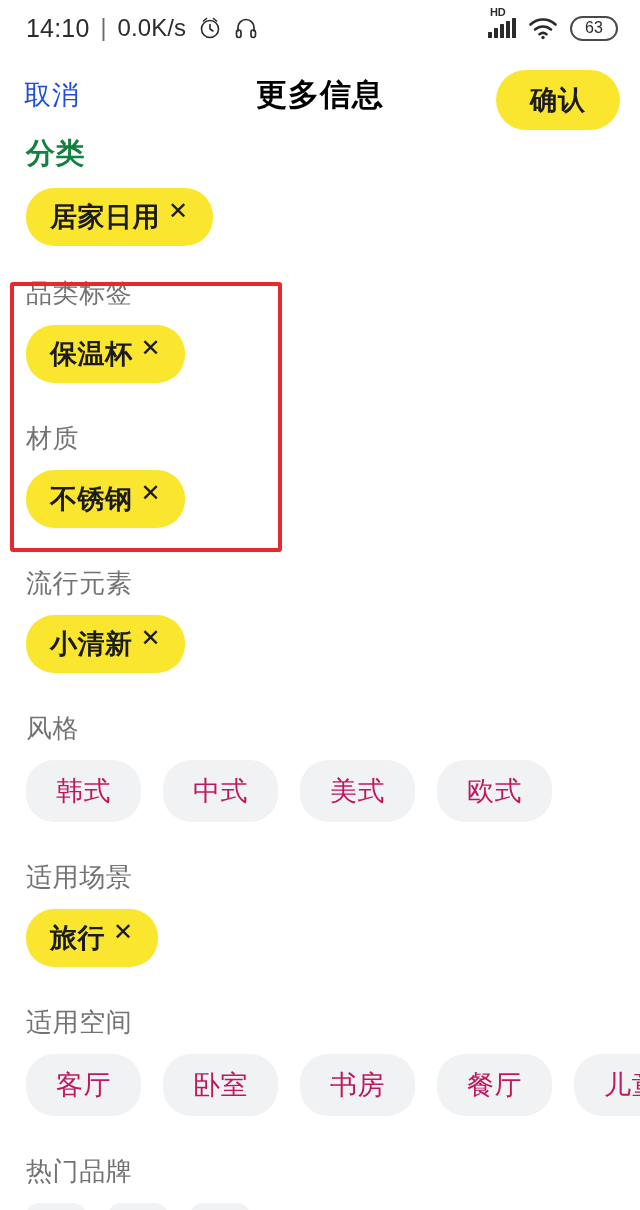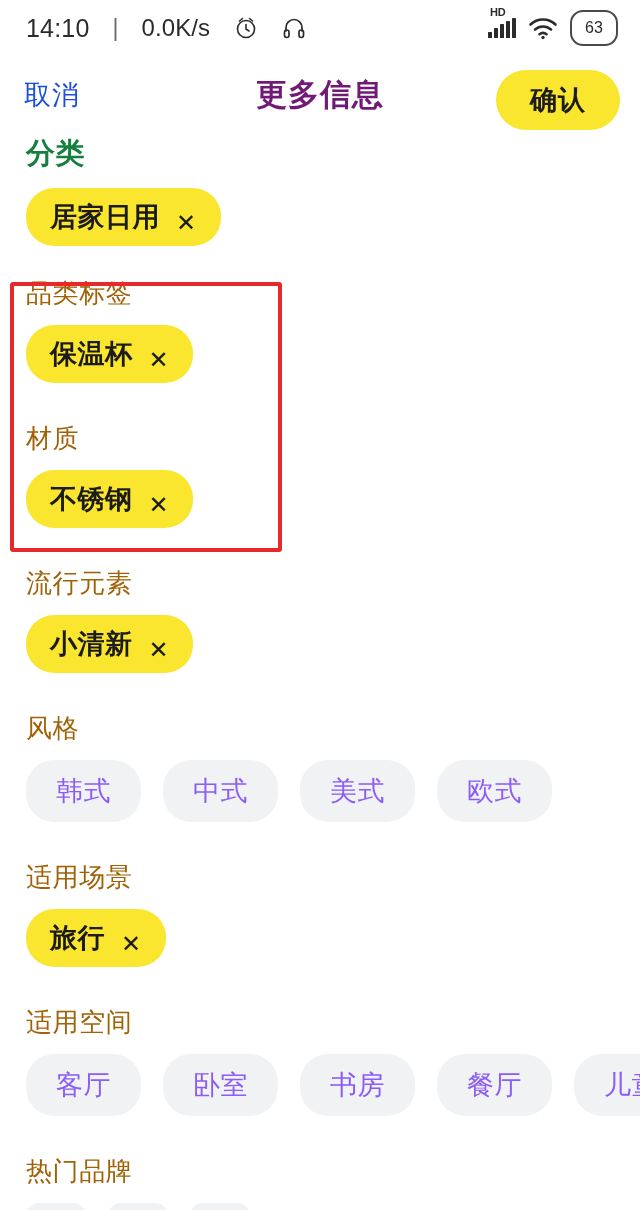--- a/index.html
+++ b/index.html
@@ -10,55 +10,55 @@
     overflow:hidden;
   }
 
   
   .statusbar{
     height:56px;
     display:flex; align-items:center; justify-content:space-between;
     padding:0 22px 0 26px;
     color:#2b2b2b;
   }
-  .sb-left{ display:flex; align-items:center; gap:23px; }
+  .sb-left{ display:flex; align-items:center; gap:11px; }
   .sb-time{ font-size:25px; letter-spacing:.2px; }
   .sb-div{ font-size:23px; color:#6a6a6a; font-weight:300; }
   .sb-speed{ font-size:24px; letter-spacing:.1px; }
   .sb-icon{ display:inline-flex; align-items:center; }
   .sb-right{ display:flex; align-items:center; gap:12px; }
   .hd-wrap{ position:relative; display:flex; align-items:flex-end; }
   .hd-tag{
     position:absolute; top:-13px; left:2px;
     font-size:11px; font-weight:700; letter-spacing:-.2px; color:#2b2b2b;
   }
   .bars{ display:flex; align-items:flex-end; gap:2px; height:19px; }
   .bars i{ display:block; width:4px; background:#2b2b2b; border-radius:.5px; }
   .bars i:nth-child(1){ height:6px; }
   .bars i:nth-child(2){ height:10px; }
   .bars i:nth-child(3){ height:14px; }
   .bars i:nth-child(4){ height:17px; }
   .bars i:nth-child(5){ height:20px; }
   .batt{
-    min-width:48px; height:36px; border:2px solid #4a4a4a; border-radius:13px;
+    min-width:48px; height:25px; border:2px solid #4a4a4a; border-radius:13px;
     display:flex; align-items:center; justify-content:center;
     font-size:16px; color:#2b2b2b; padding:0 7px;
   }
 
   
   .navbar{
     height:78px; display:flex; align-items:center; padding:0 20px 0 24px;
     position:relative;
   }
   .nav-cancel{
     font-size:27px; color:#1d4ed8; letter-spacing:1px;
   }
   .nav-title{
     position:absolute; left:0; right:0; text-align:center;
-    font-size:31px; font-weight:700; color:#701a75; letter-spacing:1px;
+    font-size:31px; font-weight:700; color:#000000; letter-spacing:1px;
     pointer-events:none;
   }
   .nav-confirm{
     margin-left:auto;
     background:#FAE62F;
     border:none; border-radius:30px;
     padding:12px 34px;
     font-size:27px; font-weight:700; color:#1d1d1d; letter-spacing:1px;
     font-family:inherit; cursor:pointer;margin-top:10px;
   }
@@ -68,38 +68,38 @@
 
   .highlight-box{
     position:absolute;
     left:10px; top:148px; width:272px; height:270px;
     border:4px solid #E8292B; border-radius:3px;
     pointer-events:none; z-index:5;
   }
 
   .section{ padding:0 0 0 26px; }
   .sec-title{
-    font-size:26px; color:#a16207; letter-spacing:.6px;
+    font-size:26px; color:#737373; letter-spacing:.6px;
     margin-bottom:14px;
   }
   .sec-title.strong{ color:#15803d; font-weight:700; font-size:29px; }
 
   .chiprow{ display:flex; align-items:center; gap:22px; }
   .chiprow.scroll{ flex-wrap:nowrap; overflow:hidden; }
 
   .chip{
-    display:inline-flex; align-items:flex-end; gap:16px;
+    display:inline-flex; align-items:flex-start; gap:8px;
     border-radius:28px;
     padding:11px 24px;
     font-size:27px; letter-spacing:.5px;
     white-space:nowrap;
     cursor:pointer;
   }
   .chip.selected{ background:#FAE62F; color:#1b1b1b; font-weight:700; }
-  .chip.plain{ background:#F1F2F4; color:#8b5cf6; padding:13px 30px; font-weight:400; }
+  .chip.plain{ background:#F1F2F4; color:#be185d; padding:13px 30px; font-weight:400; }
   .chip .x{ font-size:24px; font-weight:400; line-height:1; color:#1b1b1b; }
 
   .gap-sm{ height:30px; }
   .gap-md{ height:38px; }
 </style>
 </head>
 <body>
 
 <div class="statusbar">
   <div class="sb-left">

